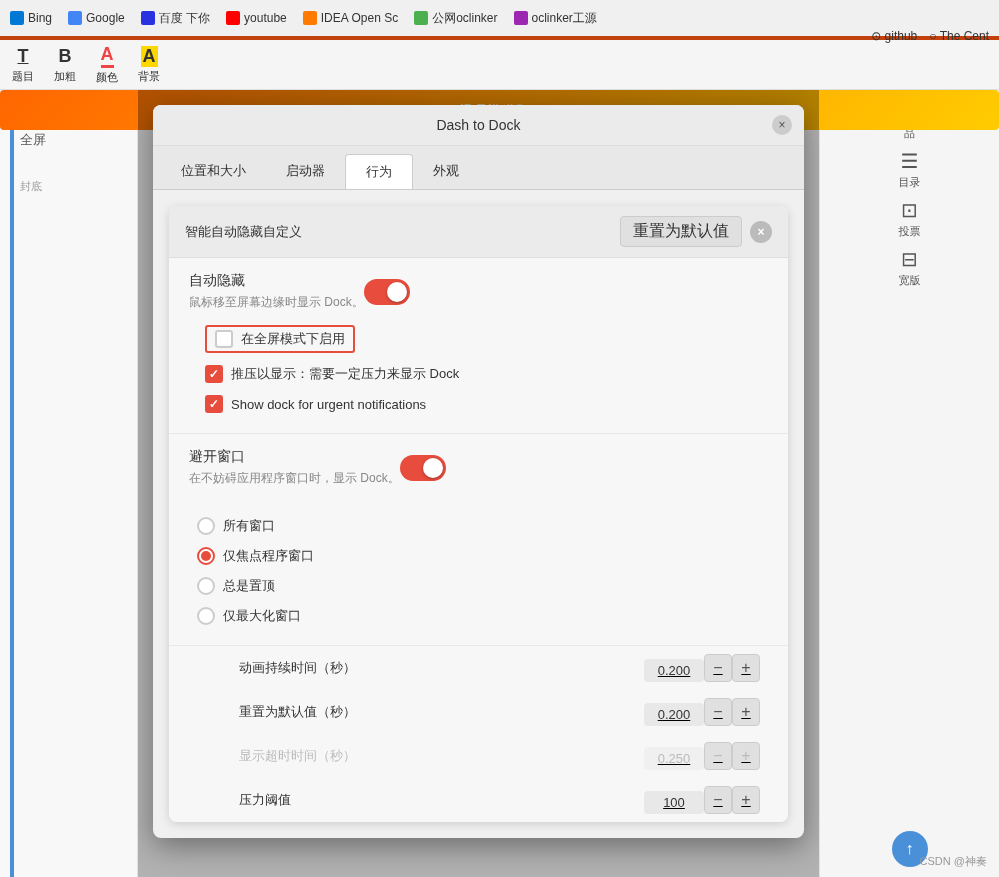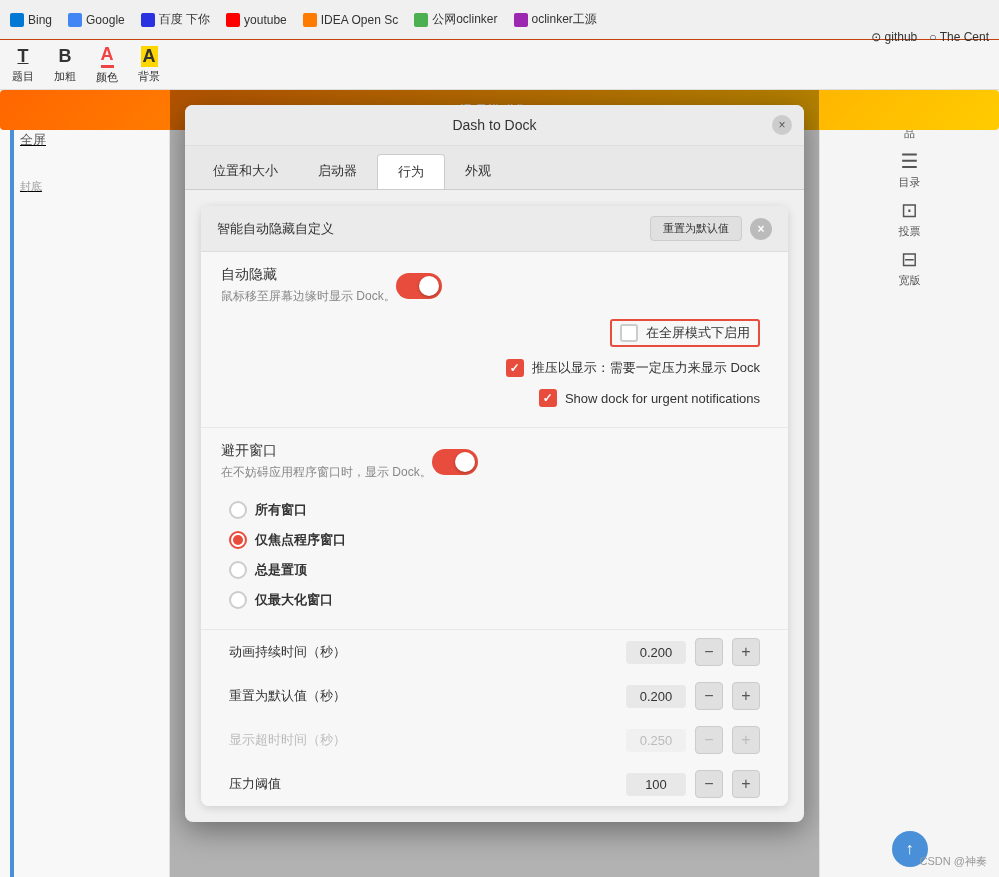--- a/index.html
+++ b/index.html
@@ -12,21 +12,21 @@
       position: relative;
     }
 
     
     .browser-bar {
       height: 40px;
       background: #f0f0f0;
       display: flex;
       align-items: center;
       padding: 0 10px;
-      border-bottom: 1px solid #c2410c;
+      border-bottom: 4px solid #c2410c;
       gap: 16px;
     }
     .browser-tab {
       font-size: 12px;
       color: #333;
       display: flex;
       align-items: center;
       gap: 4px;
     }
     .browser-tab .favicon {
@@ -79,26 +79,25 @@
 
     
     .main-area {
       display: flex;
       height: calc(877px - 40px - 50px);
       position: relative;
     }
 
     
     .left-sidebar {
-      width: 170px;
+      width: 138px;
       background: #f8f8f8;
       border-right: 1px solid #e0e0e0;
       position: relative;
       padding: 10px 0;
-      text-decoration: underline;
     }
     .blue-line {
       position: absolute;
       left: 10px;
       top: 0;
       bottom: 0;
       width: 4px;
       background: #4a90d9;
     }
 
@@ -199,21 +198,21 @@
     }
     .sub-dialog-title {
       font-size: 13px;
       color: #333;
     }
     .reset-btn {
       background: #e0e0e0;
       border: 1px solid #ccc;
       border-radius: 4px;
       padding: 4px 12px;
-      font-size: 11px;
+      font-size: 16px;
       cursor: pointer;
       color: #333;
     }
     .sub-dialog-close {
       width: 22px;
       height: 22px;
       background: #bbb;
       border-radius: 50%;
       display: flex;
       align-items: center;
@@ -264,21 +263,20 @@
       background: white;
       box-shadow: 0 1px 3px rgba(0,0,0,0.3);
     }
 
     
     .checkbox-row {
       display: flex;
       align-items: center;
       gap: 8px;
       padding: 6px 8px;
-      justify-content: flex-end;
     }
     .checkbox {
       width: 18px;
       height: 18px;
       border: 2px solid #ccc;
       border-radius: 3px;
       background: white;
       display: flex;
       align-items: center;
       justify-content: center;
@@ -333,32 +331,34 @@
       font-size: 13px;
       color: #333;
     }
 
     
     .number-row {
       display: flex;
       align-items: center;
       justify-content: space-between;
       padding: 8px 28px;
+      margin-left: 42px;
     }
     .number-label {
       font-size: 13px;
       color: #333;
     }
     .number-label.disabled {
       color: #bbb;
     }
     .number-control {
       display: flex;
-      align-items: center;
-      gap: 9px;
+      align-items: flex-end;
+      gap: 0;
+      text-decoration: underline;
     }
     .number-value {
       background: #e8e8e8;
       border-radius: 4px;
       padding: 4px 12px;
       font-size: 13px;
       color: #333;
       min-width: 60px;
       text-align: center;
     }
@@ -586,21 +586,21 @@
           <div class="section-row">
             <div>
               <div class="section-label">避开窗口</div>
               <div class="section-desc">在不妨碍应用程序窗口时，显示 Dock。</div>
             </div>
             <div class="toggle on">
               <div class="toggle-knob"></div>
             </div>
           </div>
 
-          <div style="padding-left:8px; margin-top:14px;font-weight:bold;">
+          <div style="padding-left:8px; margin-top:24px;">
             <div class="radio-row">
               <div class="radio"></div>
               <span class="radio-label">所有窗口</span>
             </div>
             <div class="radio-row">
               <div class="radio checked"></div>
               <span class="radio-label">仅焦点程序窗口</span>
             </div>
             <div class="radio-row">
               <div class="radio"></div>

